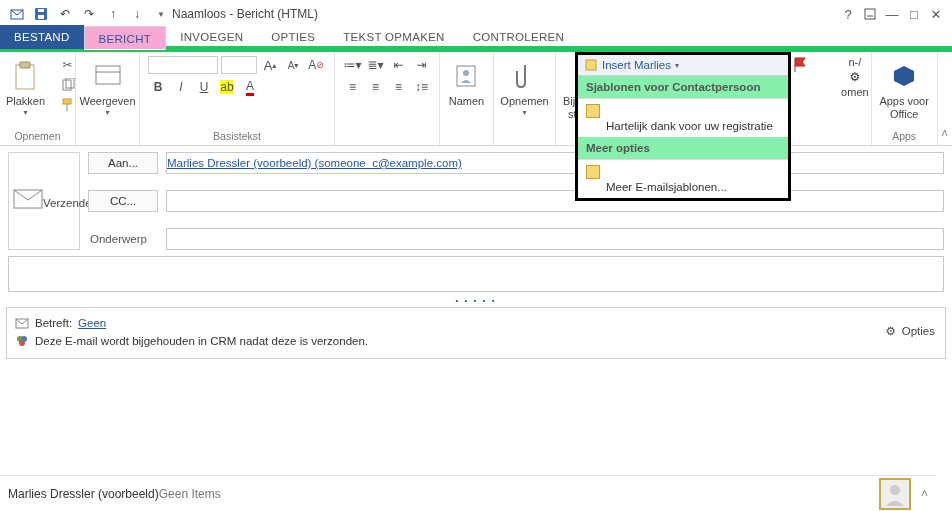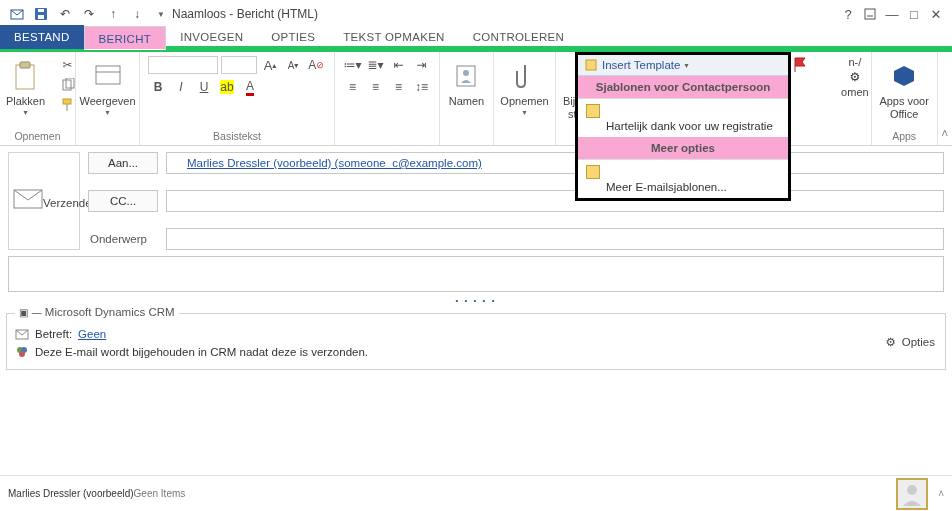--- a/index.html
+++ b/index.html
@@ -28,51 +28,51 @@
 .group-label { font-size: 10.5px; color: #777; padding: 1px 0; }
 .smallcol { display: flex; flex-direction: column; gap: 2px; }
 .smallbtn { width: 18px; height: 18px; display: flex; align-items: center; justify-content: center; font-size: 12px; color: #555; }
 .fmtrow { display: flex; gap: 3px; align-items: center; }
 .fmtbtn { width: 20px; height: 18px; display: flex; align-items: center; justify-content: center; color: #555; font-size: 12px; border: 1px solid transparent; }
 .caretdown { font-size: 8px; color: #666; }
 
 
 .templates { position: absolute; left: 575px; top: 52px; width: 216px; border: 3px solid #000; background: #fff; z-index: 10; }
 .tpl-head { background: #eef2f7; padding: 3px 6px; display: flex; align-items: center; gap: 4px; color: #2a579a; font-size: 11.5px; border-bottom: 1px solid #c8d4e6; }
-.tpl-sect { background: #f9a8d4; padding: 5px 8px; font-weight: 600; color: #555; font-size: 11.5px; border-bottom: 1px solid #dcdcdc; text-align: center; }
+.tpl-sect { background: #86efac; padding: 5px 8px; font-weight: 600; color: #555; font-size: 11.5px; border-bottom: 1px solid #dcdcdc; }
 .tpl-item { padding: 21px 8px 5px 28px; font-size: 11.5px; color: #333; position: relative; }
 .tpl-item::before { content: ""; position: absolute; left: 8px; top: 5px; width: 12px; height: 12px; background: #f7d774; border: 1px solid #c0a030; }
 
 
 .compose { display: flex; padding: 6px 8px 0 8px; gap: 8px; }
 .sendcol { width: 72px; display: flex; flex-direction: row; align-items: center; border: 1px solid #d4d4d4; padding: 8px 4px 4px; }
 .sendcol .env { width: 34px; height: 22px; margin-bottom: 8px; display:flex; align-items:center; justify-content:center; }
 .sendlbl { font-size: 11.5px; color: #444; }
 .fields { flex: 1; display: flex; flex-direction: column; gap: 16px; }
 .row { display: flex; gap: 8px; align-items: center; }
 .fieldbtn { width: 70px; height: 22px; border: 1px solid #c7c7c7; background: #fafafa; font-size: 11.5px; text-align: center; line-height: 20px; }
 .fieldlabel { width: 70px; font-size: 11.5px; color: #555; text-align: left; padding-left: 2px; }
-.fieldinput { flex: 1; height: 22px; border: 1px solid #c7c7c7; padding: 0 20px; font-size: 11.5px; line-height: 20px; }
+.fieldinput { flex: 1; height: 22px; border: 1px solid #c7c7c7; padding: 0 0; font-size: 11.5px; line-height: 20px; }
 .fieldinput.link { color: #2255aa; text-decoration: underline; }
 
 .bodyarea { margin: 6px 8px 0 8px; height: 36px; border: 1px solid #c7c7c7; }
 
 .dots { text-align: center; color: #2a579a; font-size: 8px; letter-spacing: 2px; margin-top: 4px; }
 
 
 .crm { margin: 2px 6px 0 6px; }
 .crm-fieldset { border: 1px solid #cfcfcf; padding: 6px 8px 8px 8px; position: relative; }
 .crm-legend { font-size: 11.5px; color: #555; padding: 0 4px; position: relative; top: -1px; }
 .crm-row { display: flex; align-items: center; gap: 6px; font-size: 11.5px; padding: 2px 0; }
 .crm-row .lk { color: #2255aa; text-decoration: underline; }
 .crm-opts { position: absolute; right: 10px; top: 16px; font-size: 11.5px; color: #444; display: flex; align-items: center; gap: 4px; }
 .crm-ico { width: 14px; height: 14px; display: inline-flex; align-items: center; justify-content: center; }
 
 
-.statusbar { position: absolute; bottom: 0; left: 0; right: 0; height: 36px; border-top: 1px solid #e2e2e2; display: flex; align-items: center; padding: 0 8px; font-size: 10px; color: #555; }
+.statusbar { position: absolute; bottom: 0; left: 0; right: 16px; height: 36px; border-top: 1px solid #e2e2e2; display: flex; align-items: center; padding: 0 8px; font-size: 12px; color: #555; }
 .statusbar .name { color: #333; }
 .statusbar .items { color: #777; }
 .avatar { width: 32px; height: 32px; border: 2px solid #c7a94a; margin-left: auto; background: #eee; display:flex; align-items:center; justify-content:center; }
 .chev { margin-left: 10px; color: #888; }
 
 svg { display: block; }
 </style>
 </head>
 <body>
 
@@ -302,21 +302,21 @@
   </div>
 </div>
 
 <div class="templates">
   <div class="tpl-head">
     <span class="crm-ico">
         <svg width="12" height="12">
           <rect x="1" y="1" width="10" height="10" fill="#f7d774" stroke="#c0a030"></rect>
         </svg>
       </span>
-    <span>Insert Template</span>
+    <span>Insert Marlies</span>
     <span class="caretdown">▾</span>
     <span style="flex:1"></span>
   </div>
   <div style="position:absolute;right:-44px;top:2px;width:40px;text-align:center">
      <svg width="16" height="16">
         <path d="M3 1 V15 M3 1 H13 L10 5 L13 9 H3" fill="#d33" stroke="#a22"></path>
       </svg>
   </div>
   <div class="tpl-sect">Sjablonen voor Contactpersoon</div>
   <div class="tpl-item">Hartelijk dank voor uw registratie</div>
@@ -348,25 +348,20 @@
       <div class="fieldinput"></div>
     </div>
   </div>
 </div>
 
 <div class="bodyarea"></div>
 <div class="dots">• • • • •</div>
 
 <div class="crm">
   <fieldset class="crm-fieldset">
-    <legend class="crm-legend">
-      <span style="font-size:10px">▣</span>
-      <span style="font-size:10px">—</span>
-      <span>Microsoft Dynamics CRM</span>
-    </legend>
     <div class="crm-opts">
       <span class="crm-ico">⚙</span>
       <span>Opties</span>
     </div>
     <div class="crm-row">
       <span class="crm-ico">
           <svg width="14" height="14">
             <rect x="1" y="3" width="12" height="9" fill="#fff" stroke="#888"></rect>
             <path d="M1 3 L7 8 L13 3" stroke="#888" fill="none"></path>
           </svg>

